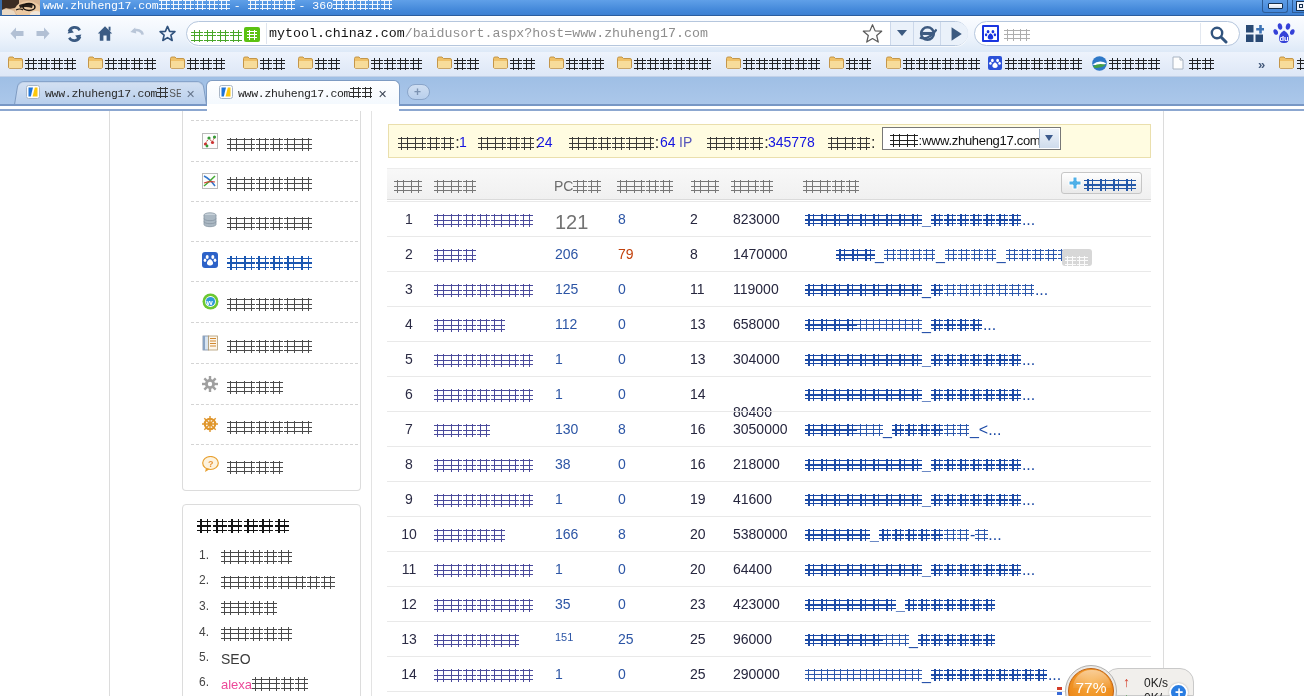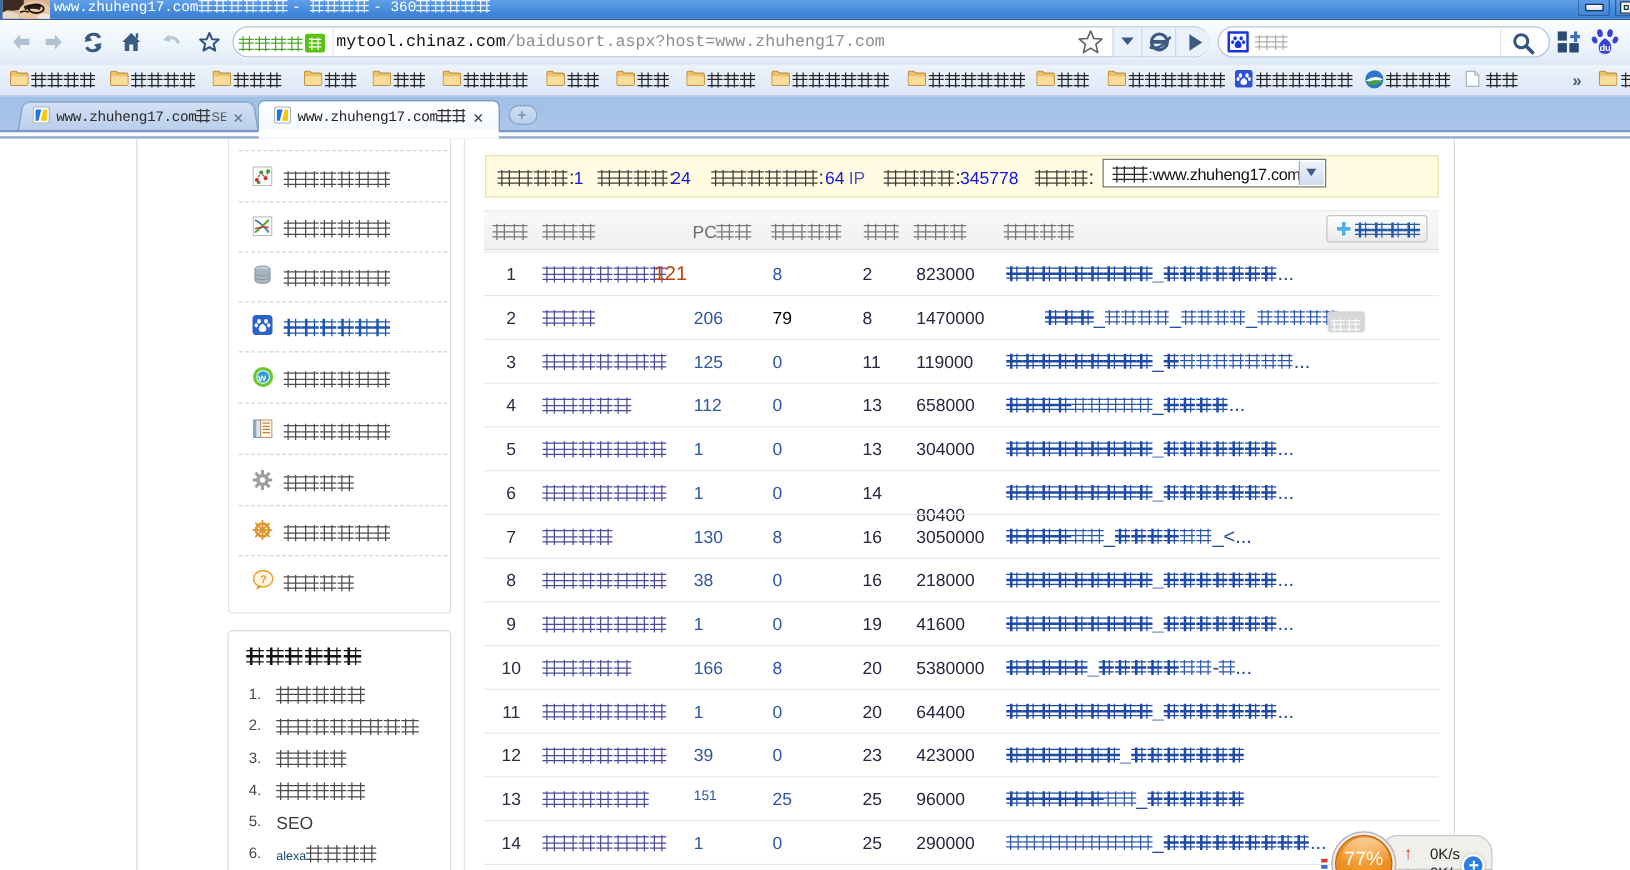--- a/index.html
+++ b/index.html
@@ -360,21 +360,21 @@
 <div class="ab s14" style="left:221px;top:547.5px;color:#3b3b3b"><i class="c"></i><i class="c"></i><i class="c"></i><i class="c"></i><i class="c"></i></div>
 <div class="ab" style="left:199px;top:573px;color:#454545;font-size:12px">2.</div>
 <div class="ab s14" style="left:221px;top:573px;color:#3b3b3b"><i class="c"></i><i class="c"></i><i class="c"></i><i class="c"></i><i class="c"></i><i class="c"></i><i class="c"></i><i class="c"></i></div>
 <div class="ab" style="left:199px;top:598.5px;color:#454545;font-size:12px">3.</div>
 <div class="ab s14" style="left:221px;top:598.5px;color:#3b3b3b"><i class="c"></i><i class="c"></i><i class="c"></i><i class="c"></i></div>
 <div class="ab" style="left:199px;top:624.5px;color:#454545;font-size:12px">4.</div>
 <div class="ab s14" style="left:221px;top:624.5px;color:#3b3b3b"><i class="c"></i><i class="c"></i><i class="c"></i><i class="c"></i><i class="c"></i></div>
 <div class="ab" style="left:199px;top:650px;color:#454545;font-size:12px">5.</div>
 <div class="ab s14" style="left:221px;top:650px;color:#3b3b3b"><span style="font-size:14px;color:#3b3b3b">SEO</span></div>
 <div class="ab" style="left:199px;top:674.5px;color:#454545;font-size:12px">6.</div>
-<div class="ab s14" style="left:221px;top:674.5px;color:#3b3b3b"><span style="font-size:10px;color:#0c4a6e">alexa</span><i class="c"></i><i class="c"></i><i class="c"></i><i class="c"></i></div>
+<div class="ab s14" style="left:221px;top:674.5px;color:#3b3b3b"><span style="font-size:13px;color:#ec4899">alexa</span><i class="c"></i><i class="c"></i><i class="c"></i><i class="c"></i></div>
 <div class="ab" style="left:388px;top:124px;width:763px;height:34px;background:#fffce1;border:1px solid #eadfad"></div>
 <div class="ab s14" style="left:398px;top:134px;color:#2b2b2b"><i class="c"></i><i class="c"></i><i class="c"></i><i class="c"></i><span style="color:#2b2b2b">:</span></div>
 <div class="ab" style="left:459px;top:134px;color:#1414e0;font-size:14px">1</div>
 <div class="ab s14" style="left:478px;top:134px;color:#2b2b2b"><i class="c"></i><i class="c"></i><i class="c"></i><i class="c"></i>:</div>
 <div class="ab" style="left:537px;top:134px;color:#1414e0;font-size:14px">24</div>
 <div class="ab s14" style="left:569px;top:134px;color:#2b2b2b"><i class="c"></i><i class="c"></i><i class="c"></i><i class="c"></i><i class="c"></i><i class="c"></i>:</div>
 <div class="ab" style="left:660px;top:134px;color:#1414e0;font-size:14px">64</div>
 <div class="ab" style="left:679px;top:134px;color:#5555bb;font-size:14px">IP</div>
 <div class="ab s14" style="left:707px;top:134px;color:#2b2b2b"><i class="c"></i><i class="c"></i><i class="c"></i><i class="c"></i>:</div>
 <div class="ab" style="left:768px;top:134px;color:#1414e0;font-size:14px">345778</div>
@@ -394,30 +394,30 @@
 <div class="ab s14" style="left:731px;top:177px;color:#6d6d6d"><i class="c"></i><i class="c"></i><i class="c"></i></div>
 <div class="ab s14" style="left:803px;top:177px;color:#6d6d6d"><i class="c"></i><i class="c"></i><i class="c"></i><i class="c"></i></div>
 <div class="ab" style="left:1061px;top:172px;width:81px;height:22px;background:linear-gradient(#fefefe,#e9e9e9);border:1px solid #c6c6c6;border-radius:3px"></div>
 <svg class="ab" style="left:1068px;top:176px" width="14" height="14" viewBox="0 0 14 14">
     <path d="M5 1 h4 v4 h4 v4 h-4 v4 h-4 v-4 h-4 v-4 h4 Z" fill="#4fb0e8" stroke="#fff" stroke-width="1"></path>
   </svg>
 <div class="ab s13" style="left:1084px;top:176px;color:#2458a8;font-weight:bold"><i class="c cb"></i><i class="c cb"></i><i class="c cb"></i><i class="c cb"></i></div>
 <div class="ab" style="left:387px;top:200.5px;width:764px;height:1px;background:#e9e9e9"></div>
 <div class="ab" style="left:399px;top:211.0px;width:20px;text-align:center;color:#2b2b44;font-size:14px">1</div>
 <div class="ab s14" style="left:434px;top:211.0px;color:#3c3c94"><i class="c"></i><i class="c"></i><i class="c"></i><i class="c"></i><i class="c"></i><i class="c"></i><i class="c"></i></div>
-<div class="ab" style="left:523px;top:211.0px;color:#c2410c;font-size:16px">121</div>
+<div class="ab" style="left:555px;top:211.0px;color:#737373;font-size:20px">121</div>
 <div class="ab" style="left:618px;top:211.0px;color:#2c55a5;font-size:14px">8</div>
 <div class="ab" style="left:690px;top:211.0px;color:#26263e;font-size:14px">2</div>
 <div class="ab" style="left:733px;top:211.0px;color:#26263e;font-size:14px">823000</div>
 <div class="ab s13" style="left:805px;top:211.0px;color:#1c4aa6;white-space:nowrap"><i class="c cb"></i><i class="c cb"></i><i class="c cb"></i><i class="c cb"></i><i class="c cb"></i><i class="c cb"></i><i class="c cb"></i><i class="c cb"></i><i class="c cb"></i><span style="font-weight:bold">_</span><i class="c cb"></i><i class="c cb"></i><i class="c cb"></i><i class="c cb"></i><i class="c cb"></i><i class="c cb"></i><i class="c cb"></i>...</div>
 <div class="ab" style="left:387px;top:235.5px;width:764px;height:1px;background:#e9e9e9"></div>
 <div class="ab" style="left:399px;top:246.0px;width:20px;text-align:center;color:#2b2b44;font-size:14px">2</div>
 <div class="ab s14" style="left:434px;top:246.0px;color:#3c3c94"><i class="c"></i><i class="c"></i><i class="c"></i></div>
 <div class="ab" style="left:555px;top:246.0px;color:#2c55a5;font-size:14px">206</div>
-<div class="ab" style="left:618px;top:246.0px;color:#000000;font-size:14px">79</div>
+<div class="ab" style="left:618px;top:246.0px;color:#c2410c;font-size:14px">79</div>
 <div class="ab" style="left:690px;top:246.0px;color:#26263e;font-size:14px">8</div>
 <div class="ab" style="left:733px;top:246.0px;color:#26263e;font-size:14px">1470000</div>
 <div class="ab s13" style="left:836px;top:246.0px;color:#1c4aa6;white-space:nowrap"><i class="c cb"></i><i class="c cb"></i><i class="c cb"></i>_<i class="c"></i><i class="c"></i><i class="c"></i><i class="c"></i>_<i class="c"></i><i class="c"></i><i class="c"></i><i class="c"></i>_<i class="c"></i><i class="c"></i><i class="c"></i><i class="c"></i><i class="c"></i>_...</div>
 <div class="ab" style="left:1062px;top:249.0px;width:30px;height:17px;background:#d7d7d7;border-radius:3px;color:#fff"><span class="s11" style="margin:2.5px 0 0 2.5px;display:inline-block"><i class="c"></i><i class="c"></i></span></div>
 <div class="ab" style="left:387px;top:270.5px;width:764px;height:1px;background:#e9e9e9"></div>
 <div class="ab" style="left:399px;top:281.0px;width:20px;text-align:center;color:#2b2b44;font-size:14px">3</div>
 <div class="ab s14" style="left:434px;top:281.0px;color:#3c3c94"><i class="c"></i><i class="c"></i><i class="c"></i><i class="c"></i><i class="c"></i><i class="c"></i><i class="c"></i></div>
 <div class="ab" style="left:555px;top:281.0px;color:#2c55a5;font-size:14px">125</div>
 <div class="ab" style="left:618px;top:281.0px;color:#2c55a5;font-size:14px">0</div>
 <div class="ab" style="left:690px;top:281.0px;color:#26263e;font-size:14px">11</div>
@@ -483,21 +483,21 @@
 <div class="ab" style="left:399px;top:561.0px;width:20px;text-align:center;color:#2b2b44;font-size:14px">11</div>
 <div class="ab s14" style="left:434px;top:561.0px;color:#3c3c94"><i class="c"></i><i class="c"></i><i class="c"></i><i class="c"></i><i class="c"></i><i class="c"></i><i class="c"></i></div>
 <div class="ab" style="left:555px;top:561.0px;color:#2c55a5;font-size:14px">1</div>
 <div class="ab" style="left:618px;top:561.0px;color:#2c55a5;font-size:14px">0</div>
 <div class="ab" style="left:690px;top:561.0px;color:#26263e;font-size:14px">20</div>
 <div class="ab" style="left:733px;top:561.0px;color:#26263e;font-size:14px">64400</div>
 <div class="ab s13" style="left:805px;top:561.0px;color:#1c4aa6;white-space:nowrap"><i class="c cb"></i><i class="c cb"></i><i class="c cb"></i><i class="c cb"></i><i class="c cb"></i><i class="c cb"></i><i class="c cb"></i><i class="c cb"></i><i class="c cb"></i><span style="font-weight:bold">_</span><i class="c cb"></i><i class="c cb"></i><i class="c cb"></i><i class="c cb"></i><i class="c cb"></i><i class="c cb"></i><i class="c cb"></i>...</div>
 <div class="ab" style="left:387px;top:585.5px;width:764px;height:1px;background:#e9e9e9"></div>
 <div class="ab" style="left:399px;top:596.0px;width:20px;text-align:center;color:#2b2b44;font-size:14px">12</div>
 <div class="ab s14" style="left:434px;top:596.0px;color:#3c3c94"><i class="c"></i><i class="c"></i><i class="c"></i><i class="c"></i><i class="c"></i><i class="c"></i><i class="c"></i></div>
-<div class="ab" style="left:555px;top:596.0px;color:#2c55a5;font-size:14px">39</div>
+<div class="ab" style="left:555px;top:596.0px;color:#2c55a5;font-size:14px">35</div>
 <div class="ab" style="left:618px;top:596.0px;color:#2c55a5;font-size:14px">0</div>
 <div class="ab" style="left:690px;top:596.0px;color:#26263e;font-size:14px">23</div>
 <div class="ab" style="left:733px;top:596.0px;color:#26263e;font-size:14px">423000</div>
 <div class="ab s13" style="left:805px;top:596.0px;color:#1c4aa6;white-space:nowrap"><i class="c cb"></i><i class="c cb"></i><i class="c cb"></i><i class="c cb"></i><i class="c cb"></i><i class="c cb"></i><i class="c cb"></i><span style="font-weight:bold">_</span><i class="c cb"></i><i class="c cb"></i><i class="c cb"></i><i class="c cb"></i><i class="c cb"></i><i class="c cb"></i><i class="c cb"></i></div>
 <div class="ab" style="left:387px;top:620.5px;width:764px;height:1px;background:#e9e9e9"></div>
 <div class="ab" style="left:399px;top:631.0px;width:20px;text-align:center;color:#2b2b44;font-size:14px">13</div>
 <div class="ab s14" style="left:434px;top:631.0px;color:#3c3c94"><i class="c"></i><i class="c"></i><i class="c"></i><i class="c"></i><i class="c"></i><i class="c"></i></div>
 <div class="ab" style="left:555px;top:631.0px;color:#2c55a5;font-size:11px">151</div>
 <div class="ab" style="left:618px;top:631.0px;color:#2c55a5;font-size:14px">25</div>
 <div class="ab" style="left:690px;top:631.0px;color:#26263e;font-size:14px">25</div>

